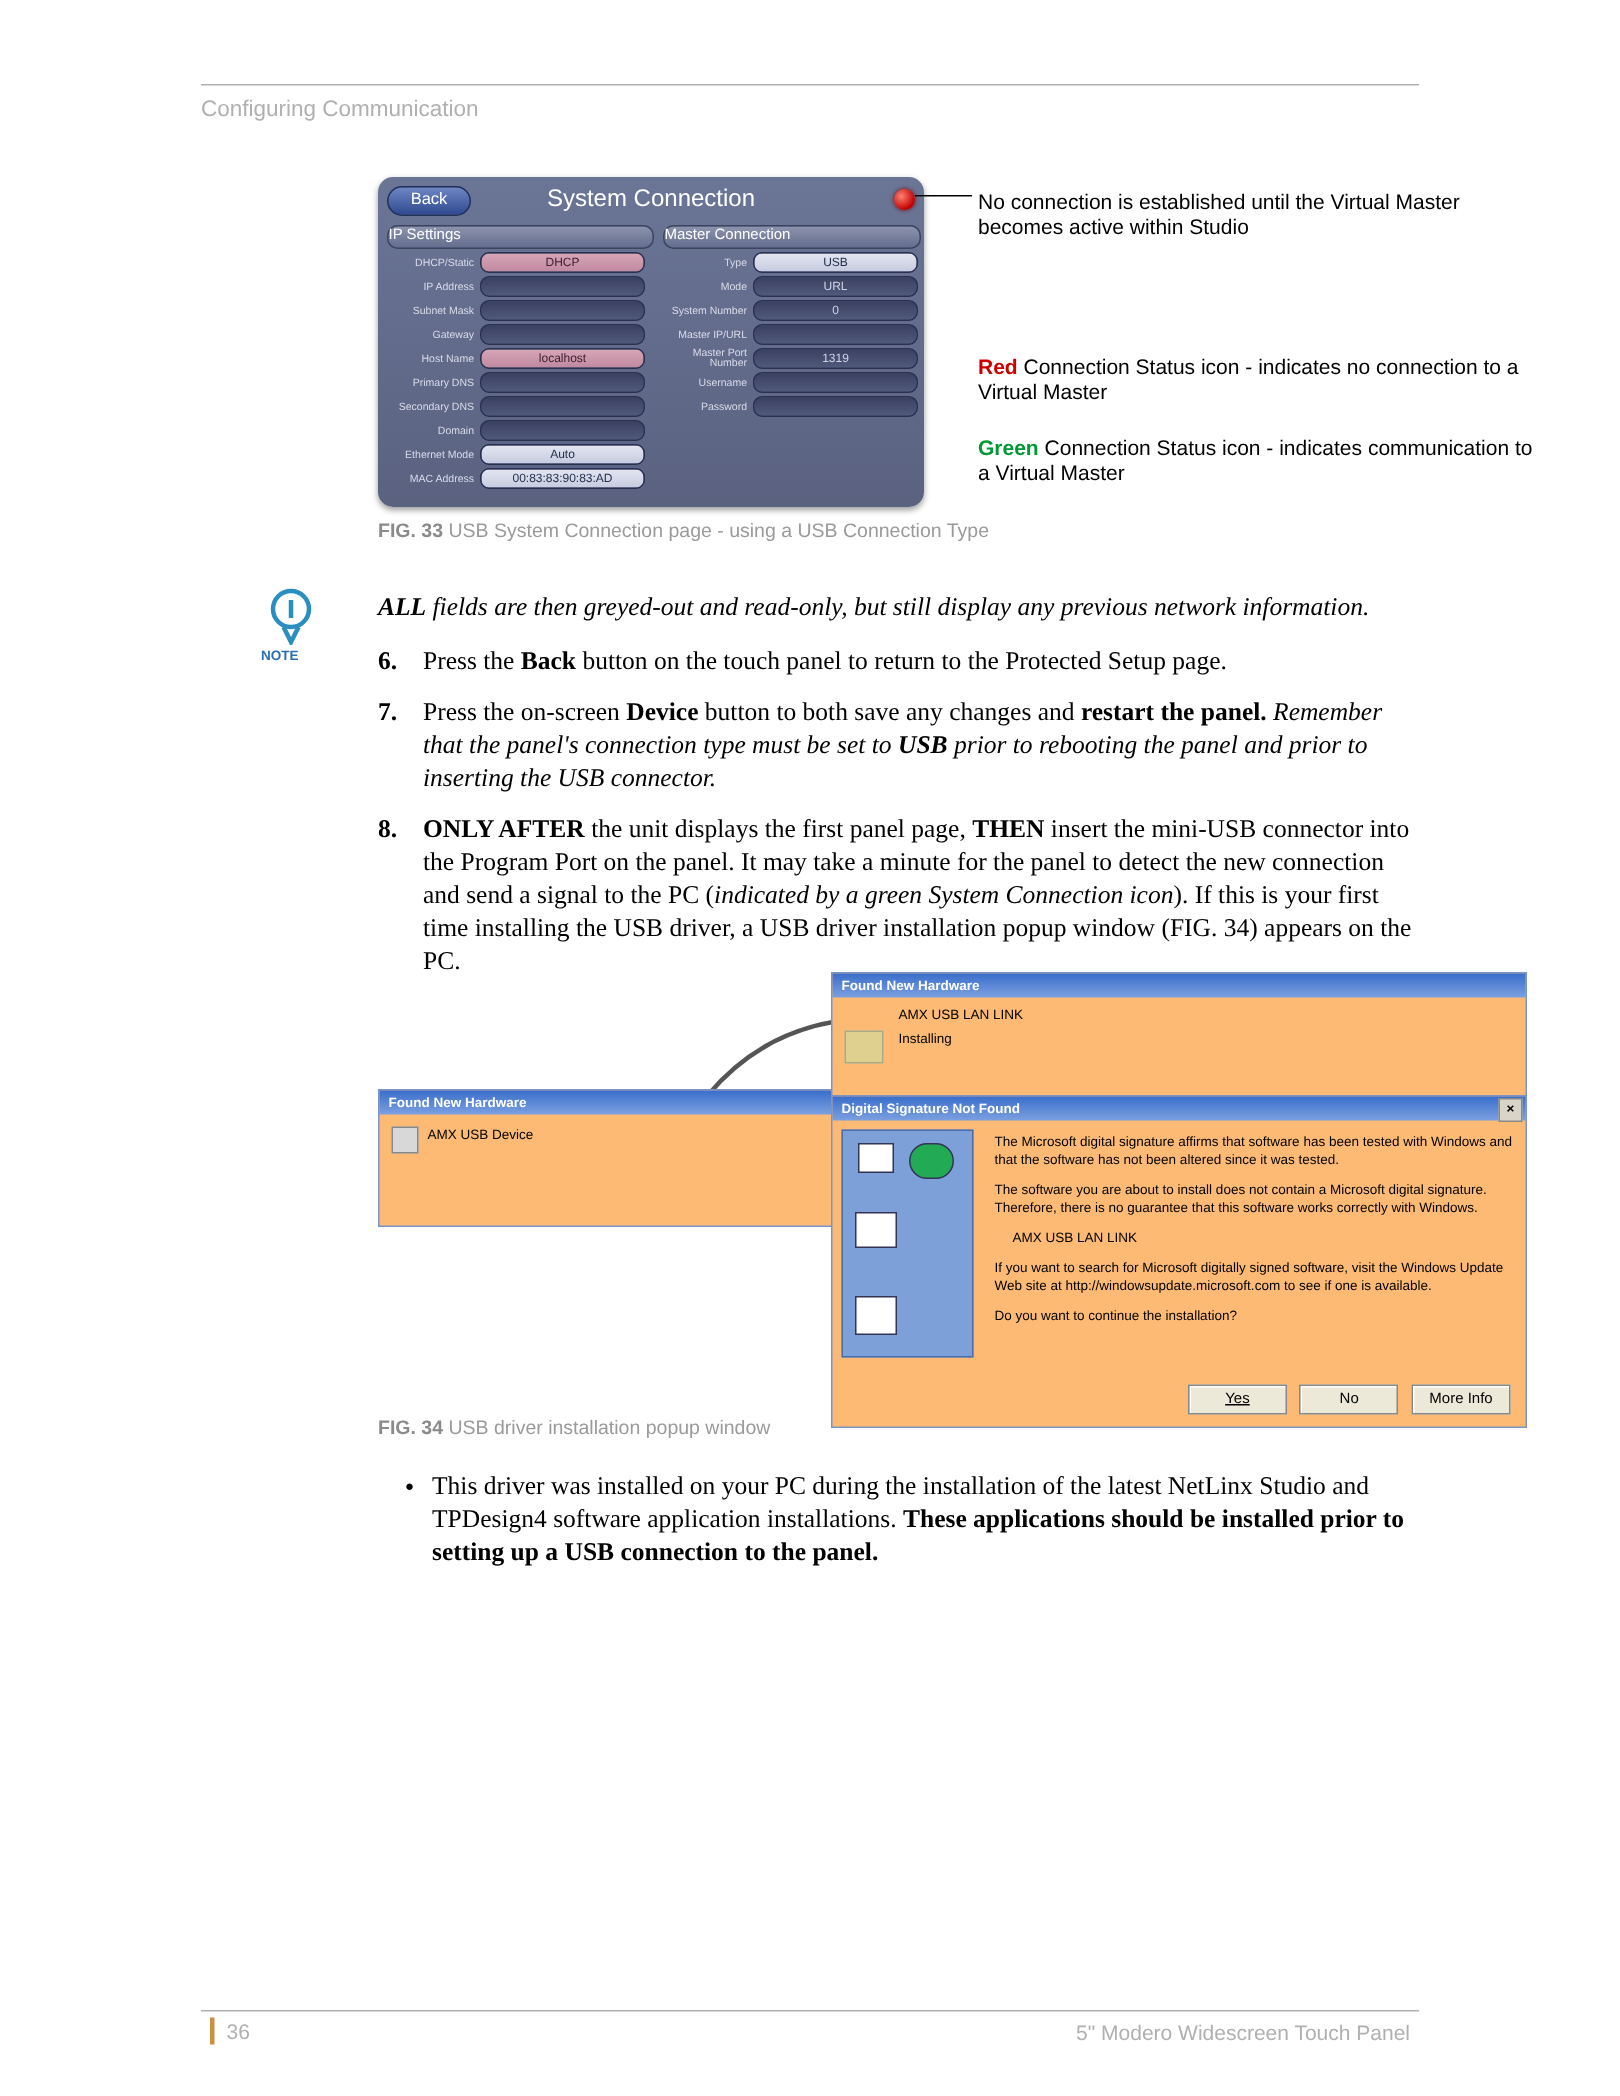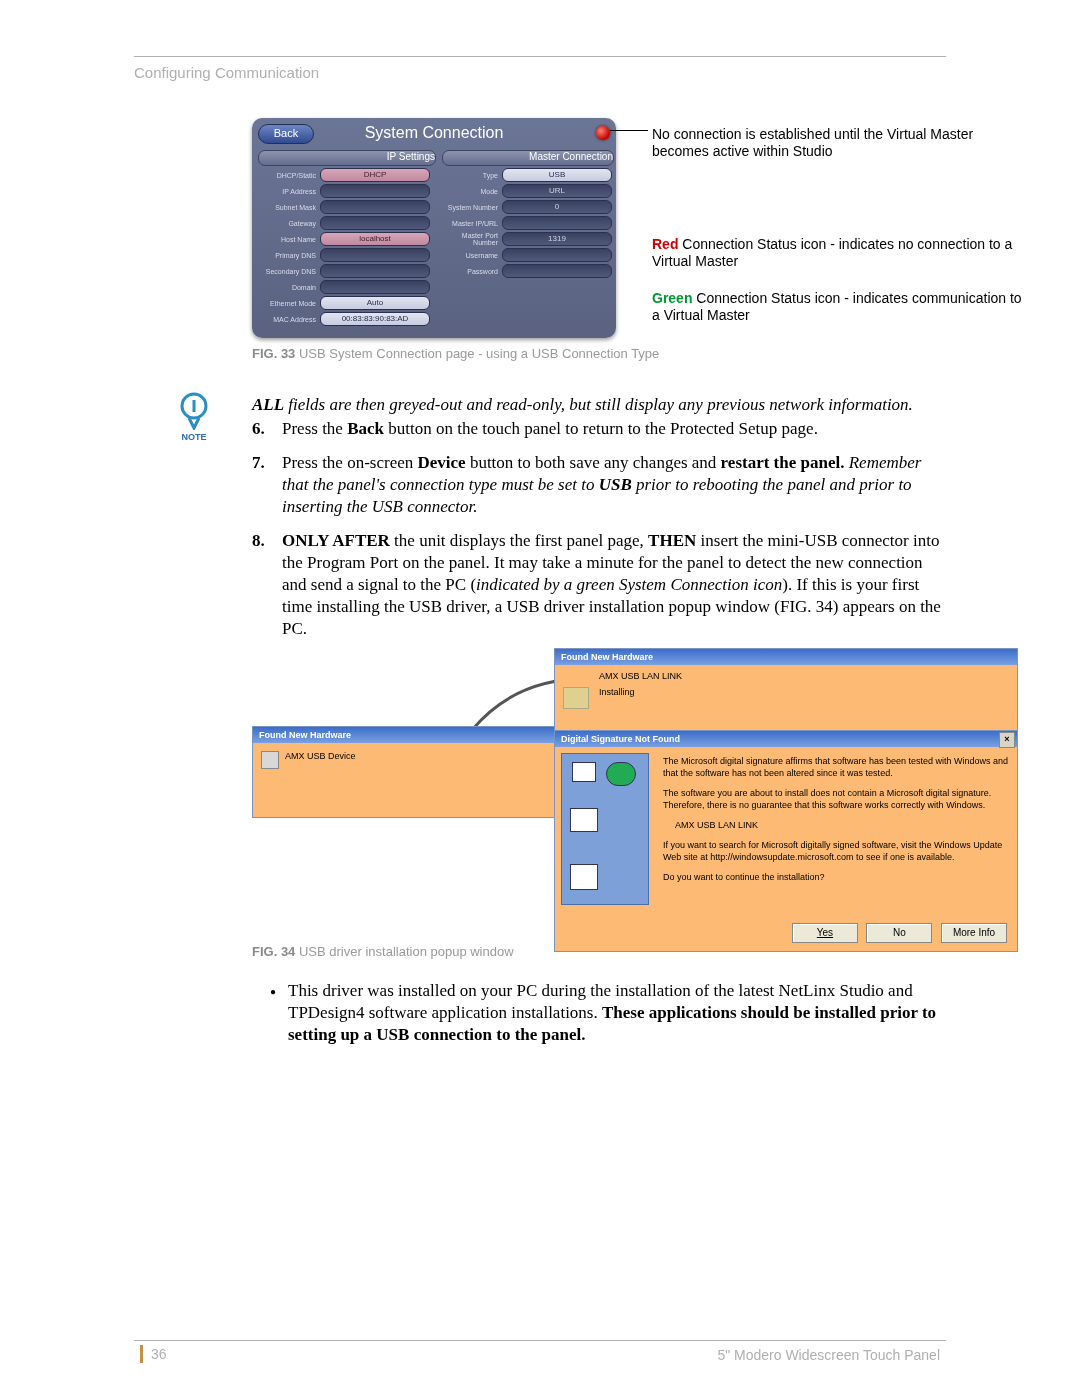--- a/index.html
+++ b/index.html
@@ -5,42 +5,42 @@
   html,body{margin:0;padding:0;background:#fff;font-family:"Times New Roman",Times,serif;color:#000}
   .page{width:992px;height:1397px;position:relative;margin:0 auto;box-sizing:border-box;padding:58px 47px 40px 90px}
   .header-line{position:absolute;left:90px;right:90px;top:56px;border-top:1px solid #b0b0b0}
   .chapter{position:absolute;left:90px;top:64px;font-family:Arial,Helvetica,sans-serif;color:#b0b0b0;font-size:15px}
   .fig-area{position:absolute;left:208px;top:118px;width:770px}
   .panel{position:relative;width:364px;height:220px;background:linear-gradient(#6b7596,#5a6280);border-radius:10px;box-shadow:0 2px 4px rgba(0,0,0,.4);color:#fff;font-family:Arial,Helvetica,sans-serif;font-size:8px}
   .titlebar{position:absolute;left:0;right:0;top:2px;height:24px;text-align:center}
   .titlebar .title{display:inline-block;font-size:16px;font-family:Arial,Helvetica,sans-serif;color:#fff;margin-top:4px}
   .back-btn{position:absolute;left:6px;top:4px;width:54px;height:18px;border-radius:10px;background:linear-gradient(#6e86c3,#2f4a90);border:1px solid #20305a;text-align:center;line-height:16px;font-size:11px;color:#fff}
   .status-dot{position:absolute;right:6px;top:6px;width:14px;height:14px;border-radius:7px;background:radial-gradient(circle at 35% 35%,#ff8070,#c00000 70%);box-shadow:0 0 3px #700}
-  .section-header{position:absolute;height:14px;color:#fff;font-size:10px;text-align:right;line-height:12px;background:linear-gradient(#8c93ad,#636d8d);border:1px solid #3b4560;border-radius:7px}
+  .section-header{position:absolute;height:14px;color:#fff;font-size:10px;text-align:left;line-height:12px;background:linear-gradient(#8c93ad,#636d8d);border:1px solid #3b4560;border-radius:7px}
   .sec-left{left:6px;top:32px;width:176px}
   .sec-right{left:190px;top:32px;width:170px}
   .field-row{position:absolute;height:13px}
   .field-label{display:inline-block;width:60px;text-align:right;font-size:7px;color:#d9dcea;vertical-align:middle}
   .field-val{display:inline-block;width:108px;height:12px;margin-left:4px;border-radius:6px;background:linear-gradient(#3a4060,#515a7c);border:1px solid #2a3050;text-align:center;font-size:8px;line-height:12px;color:#cfd3e6;vertical-align:middle}
   .field-val.pink{background:linear-gradient(#d7a6b7,#c089a0);color:#402030}
   .field-val.white{background:linear-gradient(#e3e6f0,#c6cbe0);color:#24304d}
   .callouts{position:absolute;left:400px;top:0;width:380px;font-family:Arial,Helvetica,sans-serif;font-size:14px;line-height:17px;color:#000}
   .callouts .c1{position:absolute;top:8px}
   .callouts .c2{position:absolute;top:118px}
   .callouts .c3{position:absolute;top:172px}
   .cl-line{position:absolute;height:1px;background:#000}
   .red{color:#cc0000;font-weight:bold}
   .green{color:#009933;font-weight:bold}
   .fig-caption{font-family:Arial,Helvetica,sans-serif;font-size:13px;color:#9a9a9a;margin-top:0}
   .fig-caption b{color:#8a8a8a;font-weight:bold}
-  .note-icon{position:absolute;left:130px;top:392px;width:40px;text-align:center}
+  .note-icon{position:absolute;left:130px;top:392px;width:40px;}
   .note-icon svg{display:block;margin:0 auto}
   .note-icon .lbl{font-family:Arial,Helvetica,sans-serif;font-size:9px;font-weight:bold;color:#2a6fb0;margin-top:2px}
   .body{position:absolute;left:208px;top:394px;right:90px;font-size:17px;line-height:22px}
-  .body p{margin:0 0 2px 0}
+  .body p{margin:0 0 14px 0}
   .body em{font-style:italic}
   .body b{font-weight:bold}
   .ol{margin:0;padding:0;list-style:none}
   .ol>li{padding-left:30px;position:relative;margin-bottom:12px}
   .ol>li>.num{position:absolute;left:0;font-weight:bold}
   .ul{margin:8px 0 0 0;padding:0;list-style:none}
   .ul>li{padding-left:36px;position:relative;margin-bottom:14px}
   .ul>li:before{content:"\25CF";position:absolute;left:18px;top:1px;font-size:10px}
   .fig34{position:absolute;left:208px;top:648px;width:780px}
   .fnh{position:relative;border:1px solid #7a94c6;background:#fdba74;font-family:Tahoma,Arial,sans-serif;font-size:9px}

